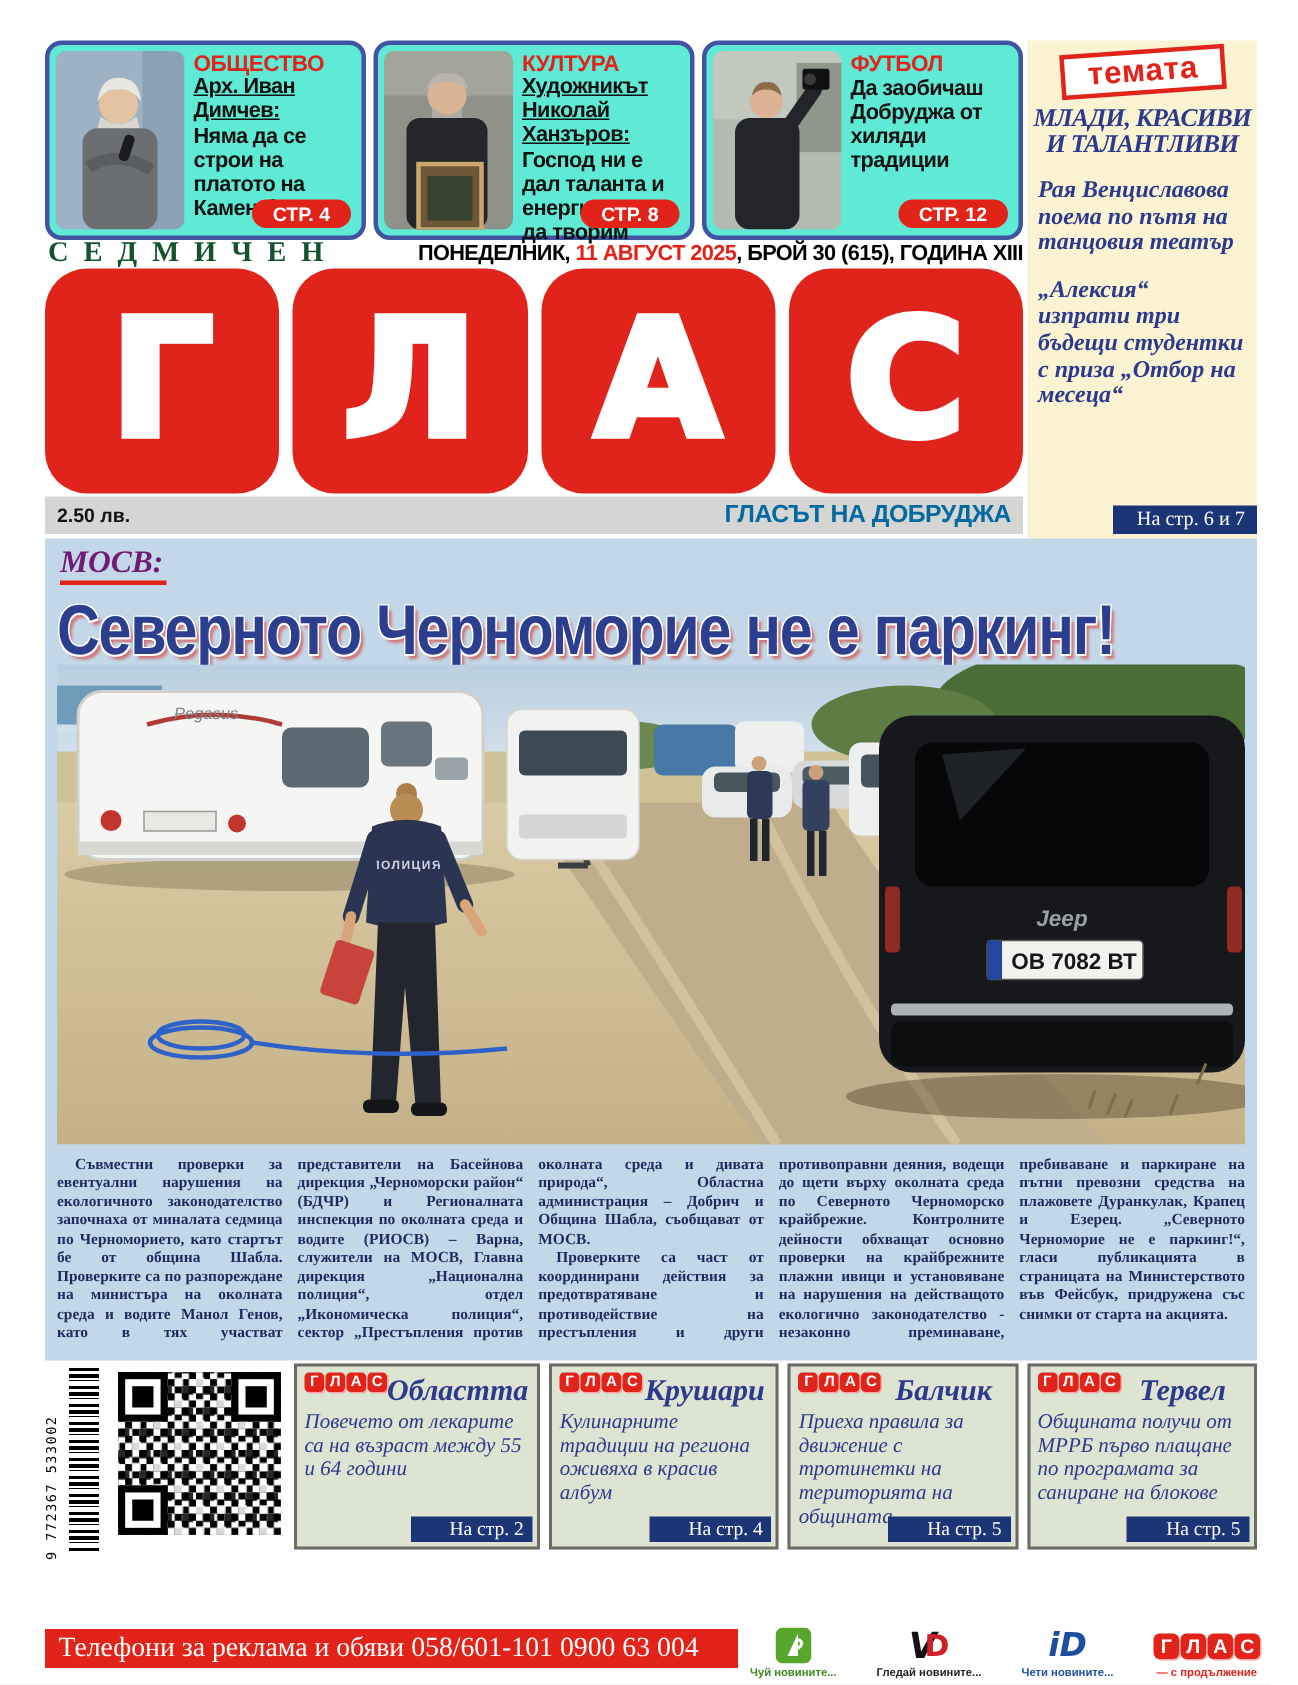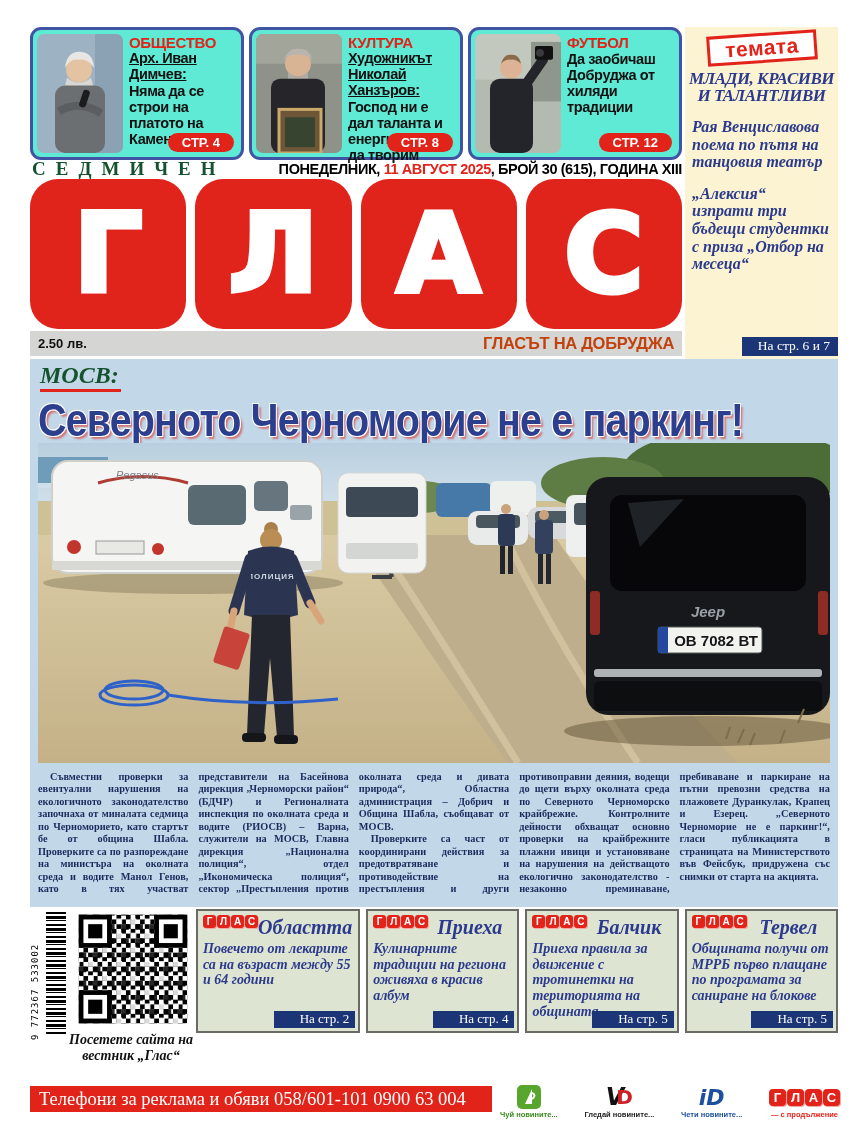--- a/index.html
+++ b/index.html
@@ -32,25 +32,25 @@
   .dateline{position:absolute;left:262px;top:161px;width:420px;text-align:right;
             font-weight:bold;font-size:14.5px;color:#000;letter-spacing:-0.4px;}
   .dateline .red{color:#e2231a;}
   .logo-row{position:absolute;left:30px;top:179px;width:652px;height:150px;display:flex;gap:9px;}
   .logo-letter{flex:1;background:#e0241c;border-radius:28px;color:#fff;display:flex;align-items:center;
                justify-content:center;font-family:"DejaVu Sans",sans-serif;font-weight:bold;
                font-size:108px;-webkit-text-stroke:5px #fff;line-height:1;}
   .gray-bar{position:absolute;left:30px;top:331px;width:652px;height:25px;background:#d5d5d3;
             display:flex;justify-content:space-between;align-items:center;padding:0 8px;box-sizing:border-box;}
   .price{font-weight:bold;font-size:13px;color:#111;}
-  .slogan{font-weight:bold;font-size:16.5px;color:#c2410c;letter-spacing:-0.3px;}
+  .slogan{font-weight:bold;font-size:16.5px;color:#0369a1;letter-spacing:-0.3px;}
   
   .main-blue{position:absolute;left:30px;top:359px;width:808px;height:548px;background:#c2d7e7;}
   .kicker{position:absolute;left:10px;top:3px;font-family:"Liberation Serif",serif;font-style:italic;
-          font-weight:bold;font-size:24px;color:#14532d;border-bottom:3px solid #e2231a;padding:0 2px 0 0;}
+          font-weight:bold;font-size:21px;color:#701a75;border-bottom:3px solid #e2231a;padding:0 2px 0 0;}
   .headline{position:absolute;left:8px;top:33px;font-weight:bold;font-size:47px;color:#2c3e8e;
             white-space:nowrap;letter-spacing:-1px;transform:scaleX(0.84);transform-origin:left top;
             text-shadow:-1px -1px 0 #fff,1px -1px 0 #fff,-1px 1px 0 #fff,1px 1px 0 #fff,3px 3px 2px rgba(220,40,30,0.55);}
   .front-photo{position:absolute;left:8px;top:84px;width:792px;height:320px;}
   .article-cols{position:absolute;left:8px;top:412px;width:792px;height:132px;
                 column-count:5;column-gap:10px;column-fill:auto;overflow:hidden;
                 font-family:"Liberation Serif",serif;font-weight:bold;font-size:10.3px;
                 line-height:1.21;color:#1c2a5e;text-align:justify;}
   .article-cols p{margin:0;text-indent:12px;}
   
@@ -65,21 +65,21 @@
               color:#111;line-height:1.12;}
   .teasers{position:absolute;left:196px;top:909px;width:642px;height:124px;display:flex;gap:6px;}
   .tbox{flex:1;border:2px solid #6b6b66;background:#dee4d2;position:relative;padding:3px 6px 18px 5px;box-sizing:border-box;}
   .tbox-head{display:flex;align-items:flex-start;}
   .mini-logo{display:flex;gap:1px;margin-top:1px;}
   .chip{width:13px;height:13px;background:#e2231a;border-radius:3px;color:#fff;font-size:10px;font-weight:bold;
         display:flex;align-items:center;justify-content:center;box-shadow:1px 1px 0 #f2a9a3;}
   .chip.big{width:17px;height:17px;font-size:13px;border-radius:4px;}
   .tbox-title{flex:1;text-align:center;font-family:"Liberation Serif",serif;font-style:italic;
               font-weight:bold;font-size:20px;color:#2b3a8c;margin-top:3px;line-height:1;}
-  .tbox-text{font-family:"Liberation Serif",serif;font-style:italic;font-weight:bold;font-size:14px;
+  .tbox-text{font-family:"Liberation Serif",serif;font-style:italic;font-weight:normal;font-size:14px;
              color:#2b3a8c;line-height:1.12;margin-top:4px;}
   .tbox-badge{position:absolute;right:3px;bottom:3px;background:#1c3576;color:#fff;
               font-family:"Liberation Serif",serif;font-size:13px;padding:0 6px 1px 26px;}
   .phone-bar{position:absolute;left:30px;top:1086px;width:462px;height:26px;background:#e2231a;color:#fff;
              font-family:"Liberation Serif",serif;font-size:18.5px;line-height:26px;padding-left:9px;box-sizing:border-box;}
   .partners{position:absolute;left:500px;top:1079px;width:340px;height:40px;display:flex;
             justify-content:space-between;align-items:flex-end;}
   .partner{text-align:center;}
   .partner .cap{font-size:7.5px;font-weight:bold;margin-top:1px;}
   .p-icon{height:24px;display:flex;align-items:center;justify-content:center;}
@@ -305,24 +305,20 @@
         <rect x="2" y="2" width="5" height="5" fill="#fff"></rect>
         <rect x="3" y="3" width="3" height="3" fill="#000"></rect>
       <rect x="17" y="1" width="7" height="7" fill="#000"></rect>
         <rect x="18" y="2" width="5" height="5" fill="#fff"></rect>
         <rect x="19" y="3" width="3" height="3" fill="#000"></rect>
       <rect x="1" y="17" width="7" height="7" fill="#000"></rect>
         <rect x="2" y="18" width="5" height="5" fill="#fff"></rect>
         <rect x="3" y="19" width="3" height="3" fill="#000"></rect>
     </g>
   </svg>
-  <div class="qr-caption">
-    <div>Посетете сайта на</div>
-    <div>вестник „Глас“</div>
-  </div>
 
   <div class="teasers">
 
     <div class="tbox">
       <div class="tbox-head">
         <span class="mini-logo">
           <span class="chip">Г</span>
             <span class="chip">Л</span>
             <span class="chip">А</span>
             <span class="chip">С</span>
@@ -334,21 +330,21 @@
     </div>
 
     <div class="tbox">
       <div class="tbox-head">
         <span class="mini-logo">
           <span class="chip">Г</span>
             <span class="chip">Л</span>
             <span class="chip">А</span>
             <span class="chip">С</span>
         </span>
-        <span class="tbox-title">Приеха</span>
+        <span class="tbox-title">Крушари</span>
       </div>
       <div class="tbox-text">Кулинарните традиции на региона оживяха в красив албум</div>
       <div class="tbox-badge">На стр. 4</div>
     </div>
 
     <div class="tbox">
       <div class="tbox-head">
         <span class="mini-logo">
           <span class="chip">Г</span>
             <span class="chip">Л</span>

